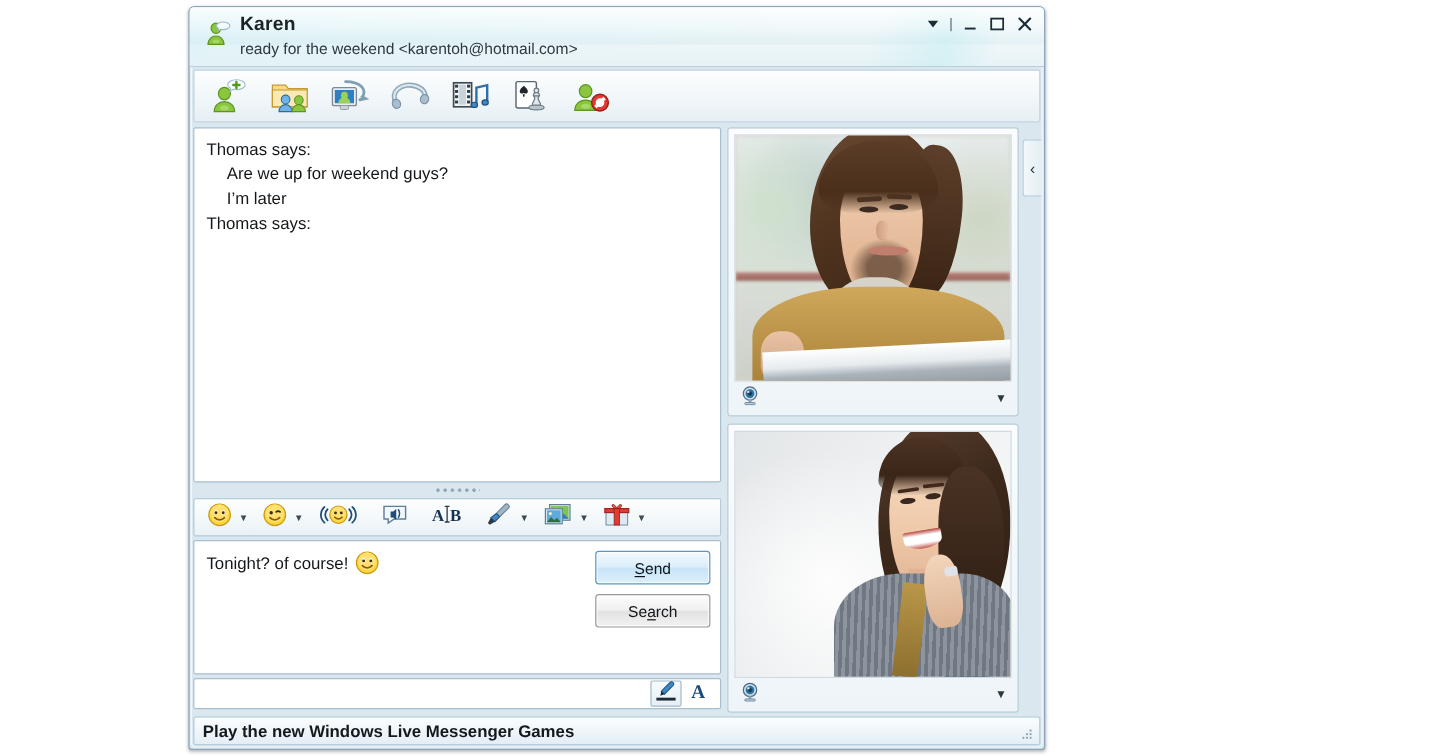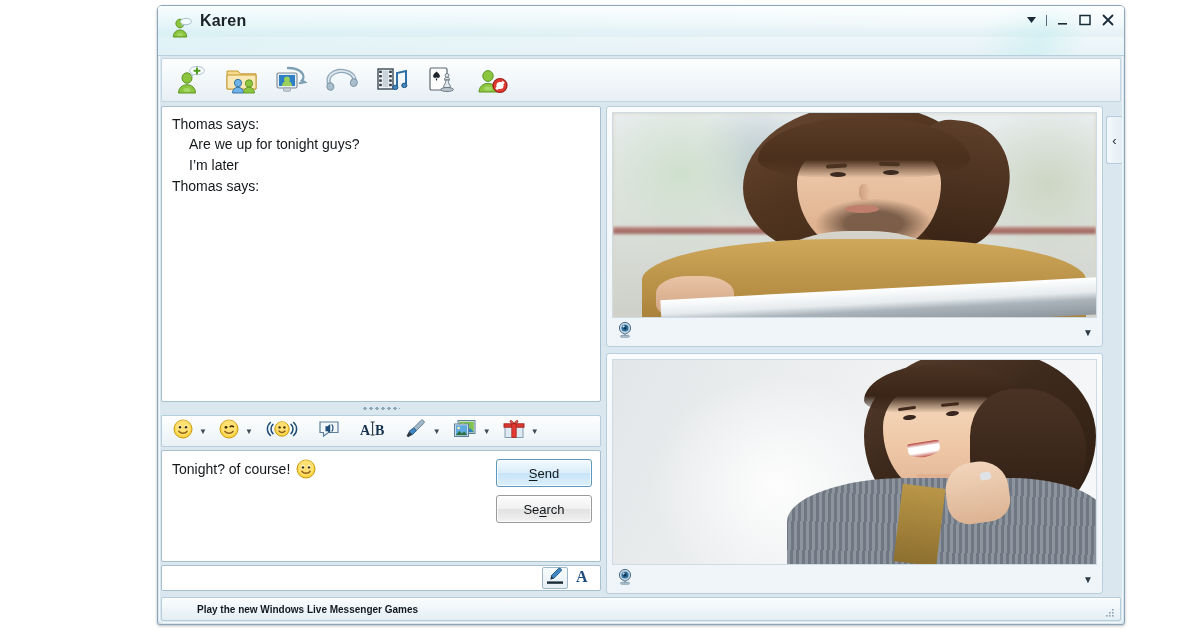--- a/index.html
+++ b/index.html
@@ -7,21 +7,21 @@
     width: 1200px; height: 630px;
     background: #ffffff;
     font-family: "Liberation Sans", sans-serif;
     overflow: hidden;
   }
 
   
   #window {
     position: absolute;
     left: 157px; top: 5px;
-    width: 968px; height: 620px;
+    width: 714px; height: 620px;
     background: #dbe7ee;
     border: 1px solid #8ba6bb;
     border-radius: 5px 5px 3px 3px;
     box-shadow: 0 1px 3px rgba(0,0,0,.28);
     display: flex; flex-direction: column;
   }
   #window::before {
     content: ""; position: absolute; left: 1px; top: 1px; right: 1px; bottom: 1px;
     border: 1px solid #f2f8fb; border-radius: 4px; pointer-events: none;
   }
@@ -383,21 +383,21 @@
   #statusbar {
     flex: 0 0 auto;
     height: 24px;
     margin: 3px 3px 3px 3px;
     background: linear-gradient(to bottom, #fbfdfe 0%, #eef5f9 55%, #e3eef4 100%);
     border: 1px solid #b6cddb;
     border-radius: 2px;
     display: flex; align-items: center; justify-content: space-between;
     padding: 0 5px 0 7px;
   }
-  #status-text { font-size: 10px; font-weight: bold; color: #131a1f; margin-left: 28px; }
+  #status-text { font-size: 14px; font-weight: bold; color: #131a1f; }
   #resize-grip { width: 11px; height: 11px; }
 </style>
 </head>
 <body>
 
 <div id="window">
 
   <div id="titlebar">
     <div class="sheen"></div>
     <div class="sheen2"></div>
@@ -406,20 +406,21 @@
       <svg width="26" height="26" viewBox="0 0 26 26">
         <ellipse cx="10" cy="8.5" rx="4.1" ry="4.3" fill="#8cc63f" stroke="#5c9422" stroke-width="1"></ellipse>
         <path d="M3.3 22c0-4.2 3-7 6.7-7s6.7 2.8 6.7 7z" fill="#8cc63f" stroke="#5c9422" stroke-width="1"></path>
         <ellipse cx="10" cy="19.5" rx="3" ry="1.6" fill="#a8d96a" opacity=".8"></ellipse>
         <path d="M16 3.4c3.2 0 5.6 1.4 5.6 3.1S19.2 9.7 16 9.7c-.7 0-1.4-.1-2-.2l-2.2 1.3.5-1.9c-1.2-.6-1.9-1.5-1.9-2.4 0-1.7 2.4-3.1 5.6-3.1z" fill="#f4fbff" stroke="#9fb9c7" stroke-width=".9"></path>
       </svg>
     </div>
 
     <div id="title-text">
       <div id="contact-name">Karen</div>
+      <div id="contact-status">ready for the weekend &lt;karentoh@hotmail.com&gt;</div>
     </div>
 
     <div id="win-controls">
       <div class="wc">
         <svg width="9" height="6" viewBox="0 0 9 6">
             <path d="M0 0h9L4.5 6z" fill="#1a2c38"></path>
           </svg>
       </div>
       <div class="wc-sep"></div>
       <div class="wc">
@@ -541,21 +542,21 @@
     </div>
   </div>
 
   <div id="body">
 
     <div id="left-col">
 
       <div id="chat-history">
         <div>
           <div class="msg-who">Thomas says:</div>
-          <div class="msg-body"><span>Are we up for tonight guys?</span></div>
+          <div class="msg-body"><span>Are we up for weekend guys?</span></div>
         </div>
         <div>
           <div class="msg-body"><span>I’m later</span></div>
         </div>
         <div>
           <div class="msg-who">Thomas says:</div>
         </div>
       </div>
 
       <div id="splitter">

